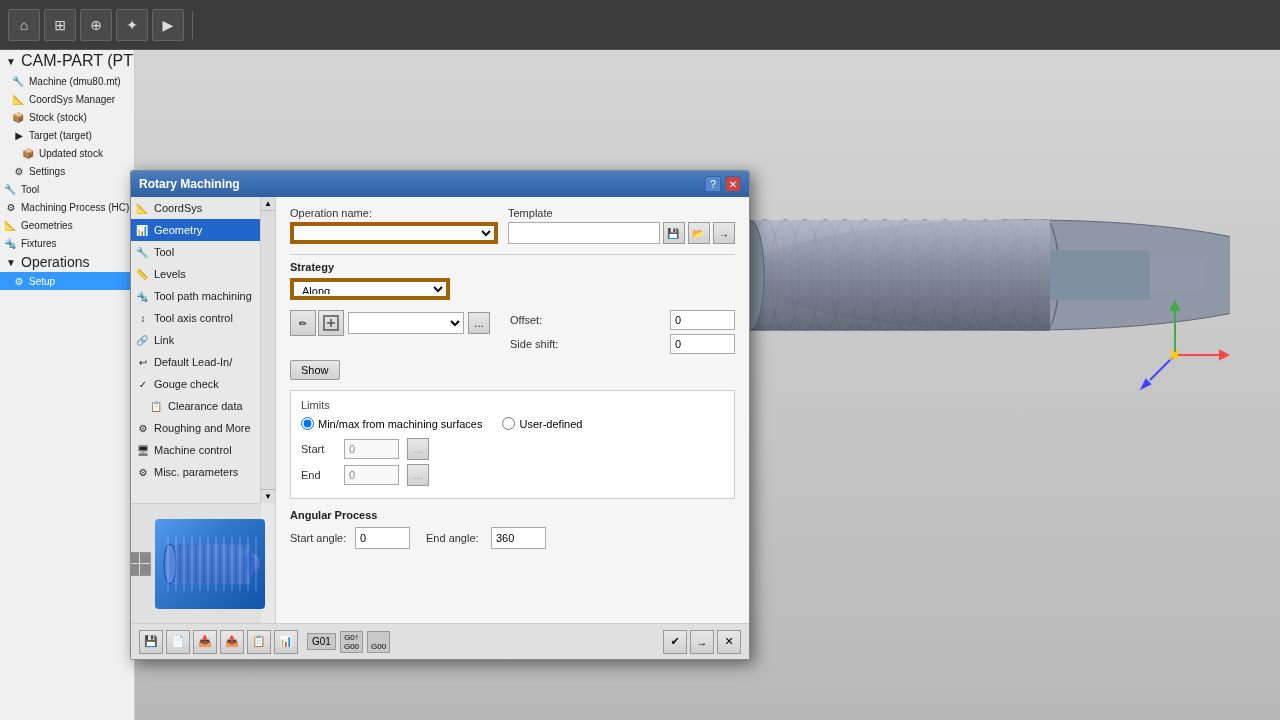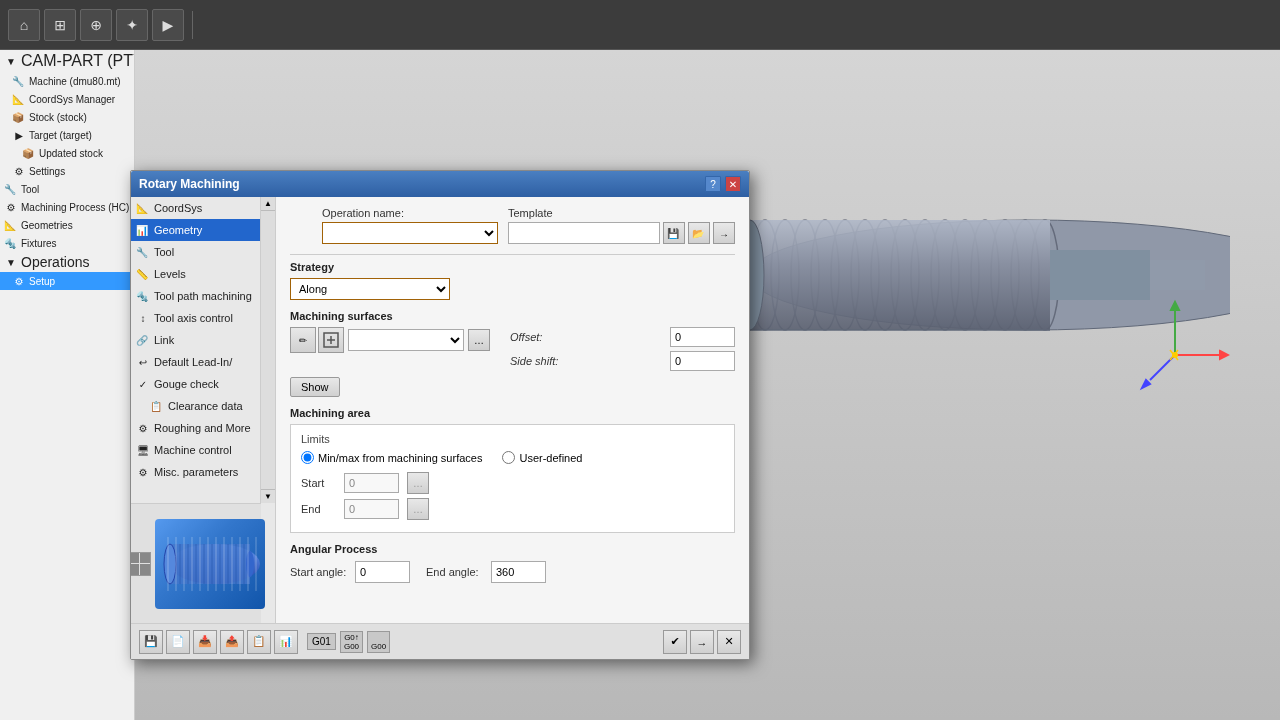--- a/index.html
+++ b/index.html
@@ -206,21 +206,20 @@
       margin-bottom: 10px;
       align-items: flex-start;
     }
 
     .tech-section {
       flex: 0 0 160px;
     }
 
     .op-name-section {
       flex: 1;
-      margin-left: 32px;
     }
 
     .template-section {
       flex: 0 0 180px;
     }
 
     .section-label {
       font-size: 11px;
       color: #333;
       margin-bottom: 3px;
@@ -232,21 +231,21 @@
       padding: 4px 10px;
       font-size: 11px;
       cursor: pointer;
       border-radius: 2px;
       width: 100%;
     }
 
     .select-field {
       width: 100%;
       height: 22px;
-      border: 1px solid #a16207;
+      border: 4px solid #a16207;
       background: white;
       font-size: 11px;
       padding: 2px 4px;
     }
 
     .template-row {
       display: flex;
       align-items: center;
       gap: 3px;
     }
@@ -322,21 +321,20 @@
       display: flex;
       align-items: center;
       justify-content: space-between;
       margin-bottom: 4px;
     }
 
     .offset-label {
       font-size: 11px;
       color: #333;
       width: 80px;
-      font-style: italic;
     }
 
     .num-input {
       width: 65px;
       height: 20px;
       border: 1px solid #aaa;
       background: white;
       font-size: 11px;
       padding: 1px 4px;
       text-align: left;
@@ -798,21 +796,20 @@
       <div class="horiz-divider"></div>
 
       <div class="strategy-section">
         <div class="group-label">Strategy</div>
         <select class="select-field" style="width:160px;">
           
         <option>Along</option><option>Across</option><option>Spiral</option></select>
       </div>
 
       <div class="machining-surfaces-section">
-        <div class="group-label">Machining surfaces</div>
         <div style="display:flex; align-items:flex-start; gap:20px;">
 
           <div style="flex:0 0 200px;">
             <div class="surfaces-row">
               <div class="surfaces-icons">
 
                 <div class="icon-btn" style="width:26px; height:26px;">✏</div>
 
                 <div class="icon-btn" style="width:26px; height:26px; position:relative;">
                   <svg width="18" height="18" viewBox="0 0 18 18">
@@ -839,21 +836,20 @@
             </div>
             <div class="offset-row">
               <span class="offset-label">Side shift:</span>
               <input class="num-input" type="text" value="0" style="">
             </div>
           </div>
         </div>
       </div>
 
       <div class="machining-area-section">
-        <div class="group-label">Machining area</div>
         <div class="limits-section">
           <div class="limits-title">Limits</div>
           <div class="radio-row">
             <label class="radio-option">
               <input type="radio" name="limits" checked="" style="">
               <span>Min/max from machining surfaces</span>
             </label>
             <label class="radio-option">
               <input type="radio" name="limits" style="">
               <span>User-defined</span>

